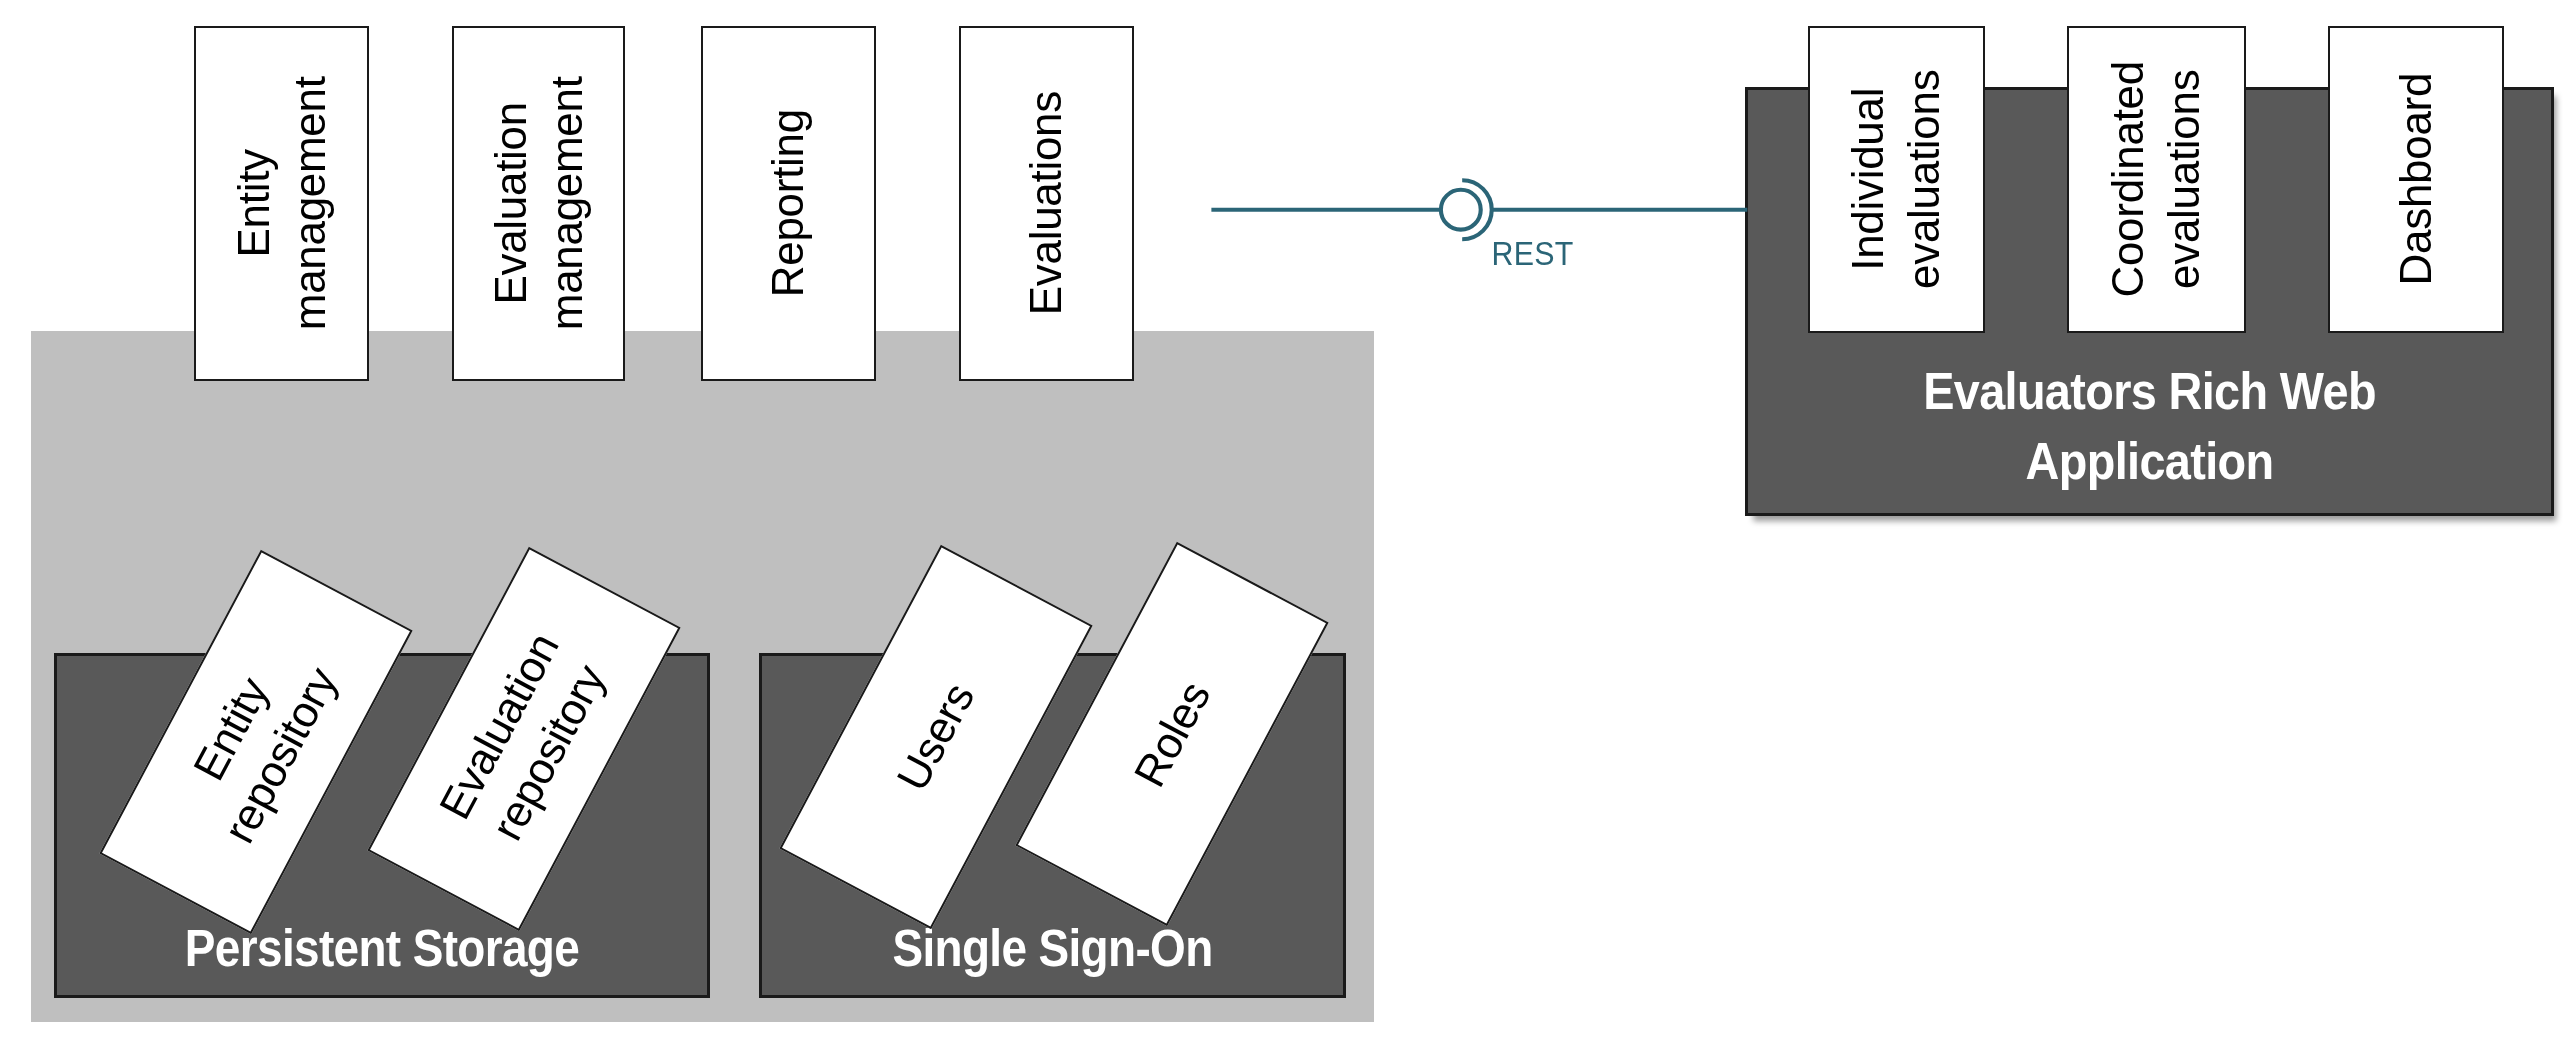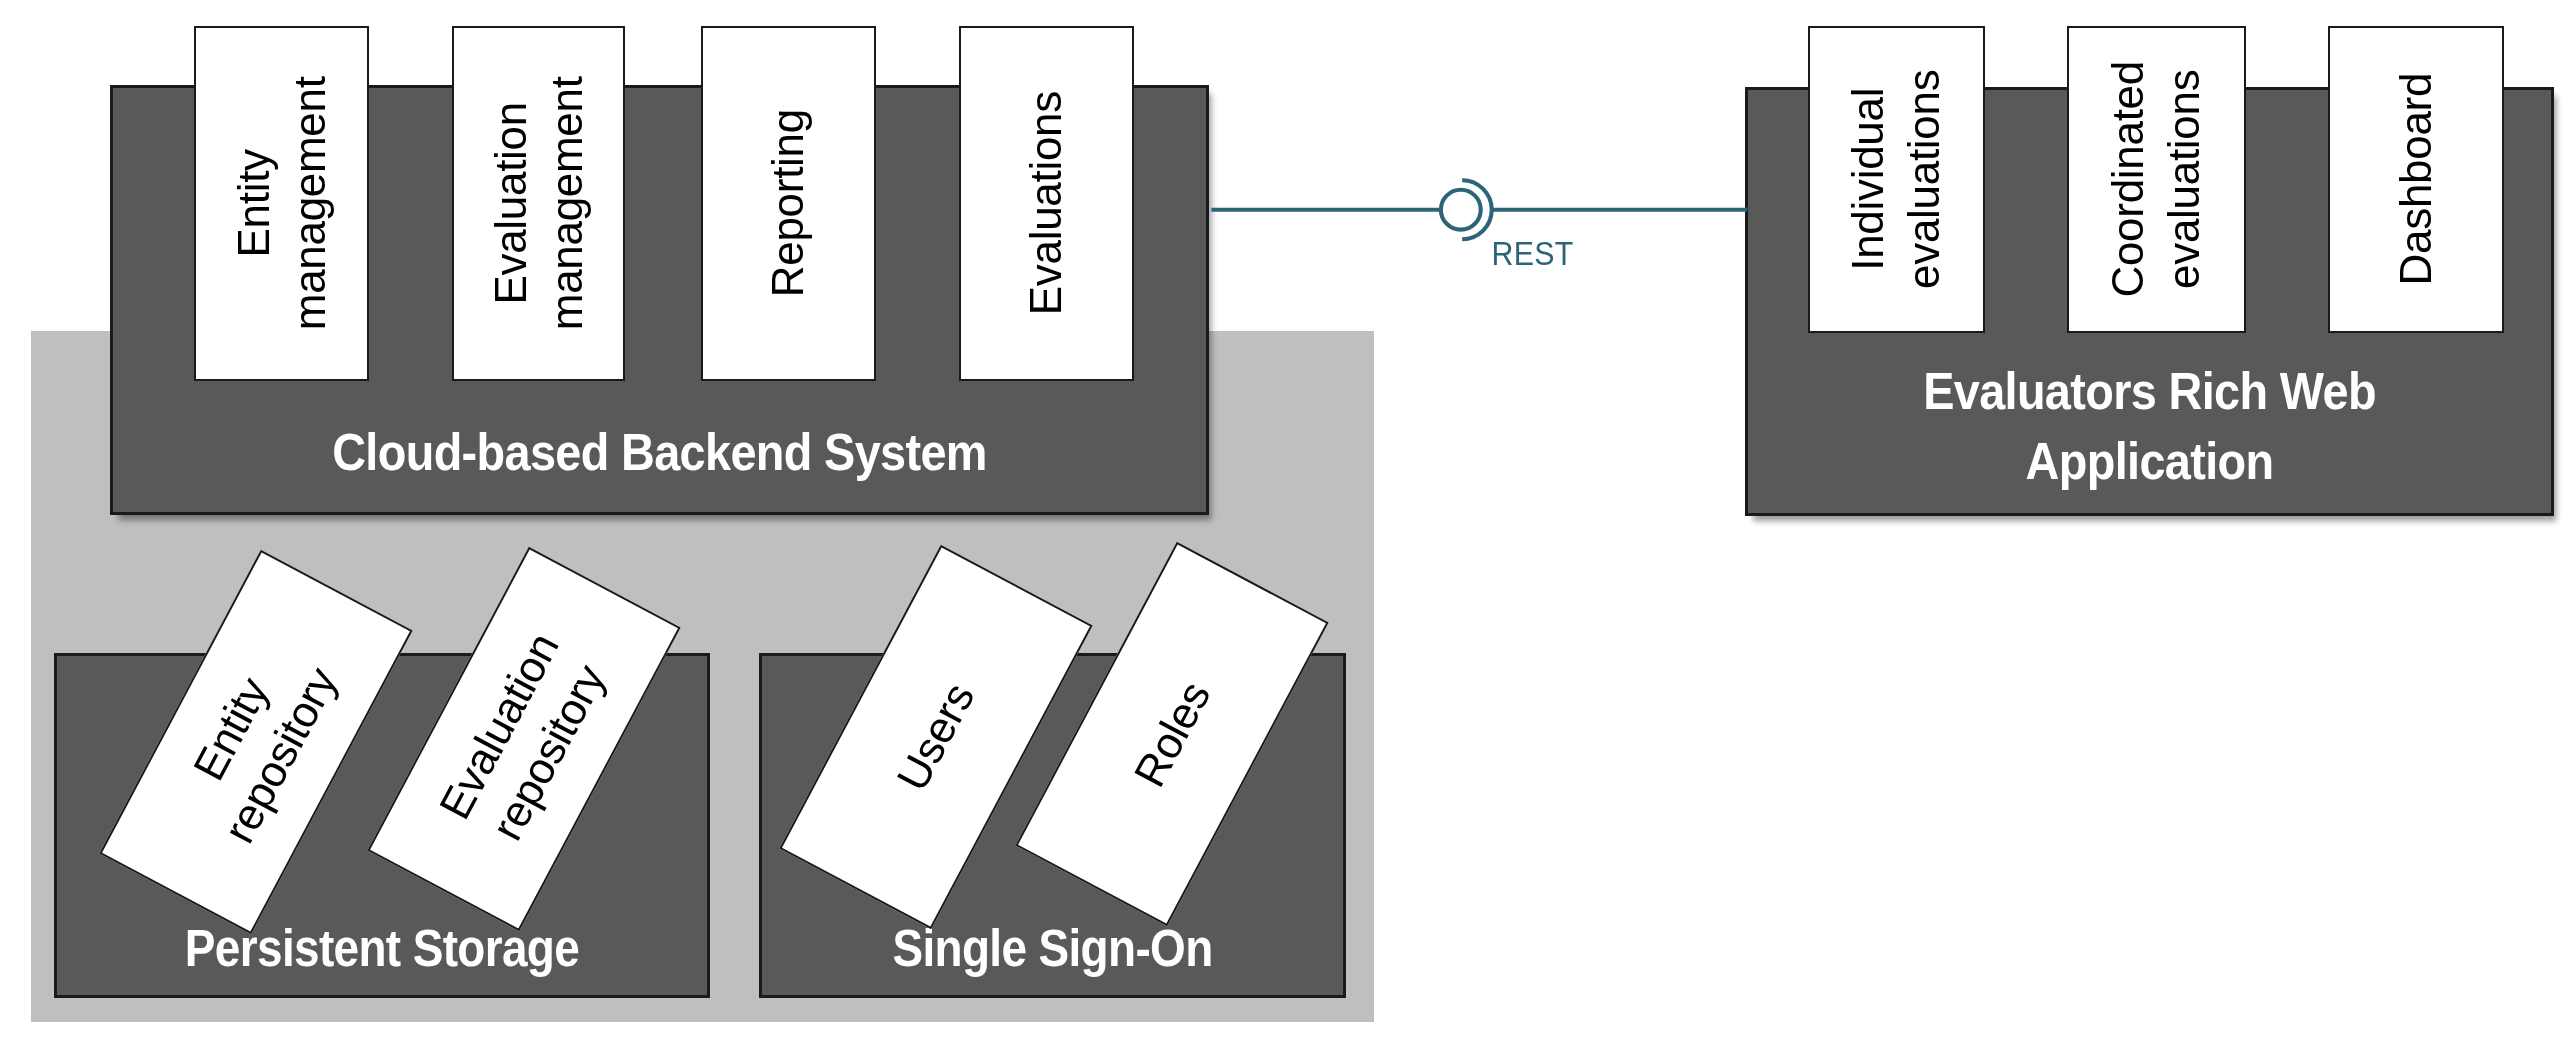--- a/index.html
+++ b/index.html
@@ -93,23 +93,20 @@
     transform: scaleX(0.92);
   }
 </style>
 </head>
 <body>
 
 <div id="canvas">
 
   <div id="infra" class="panel light"></div>
 
-  <div id="backendBox" class="panel dark shadowed">
-    <div class="boxtitle">Cloud-based Backend System</div>
-  </div>
 
   <div id="frontendBox" class="panel dark shadowed">
     <div class="boxtitle">Evaluators Rich Web
 Application</div>
   </div>
 
   <div id="storageBox" class="panel dark">
     <div class="boxtitle">Persistent Storage</div>
   </div>
 

